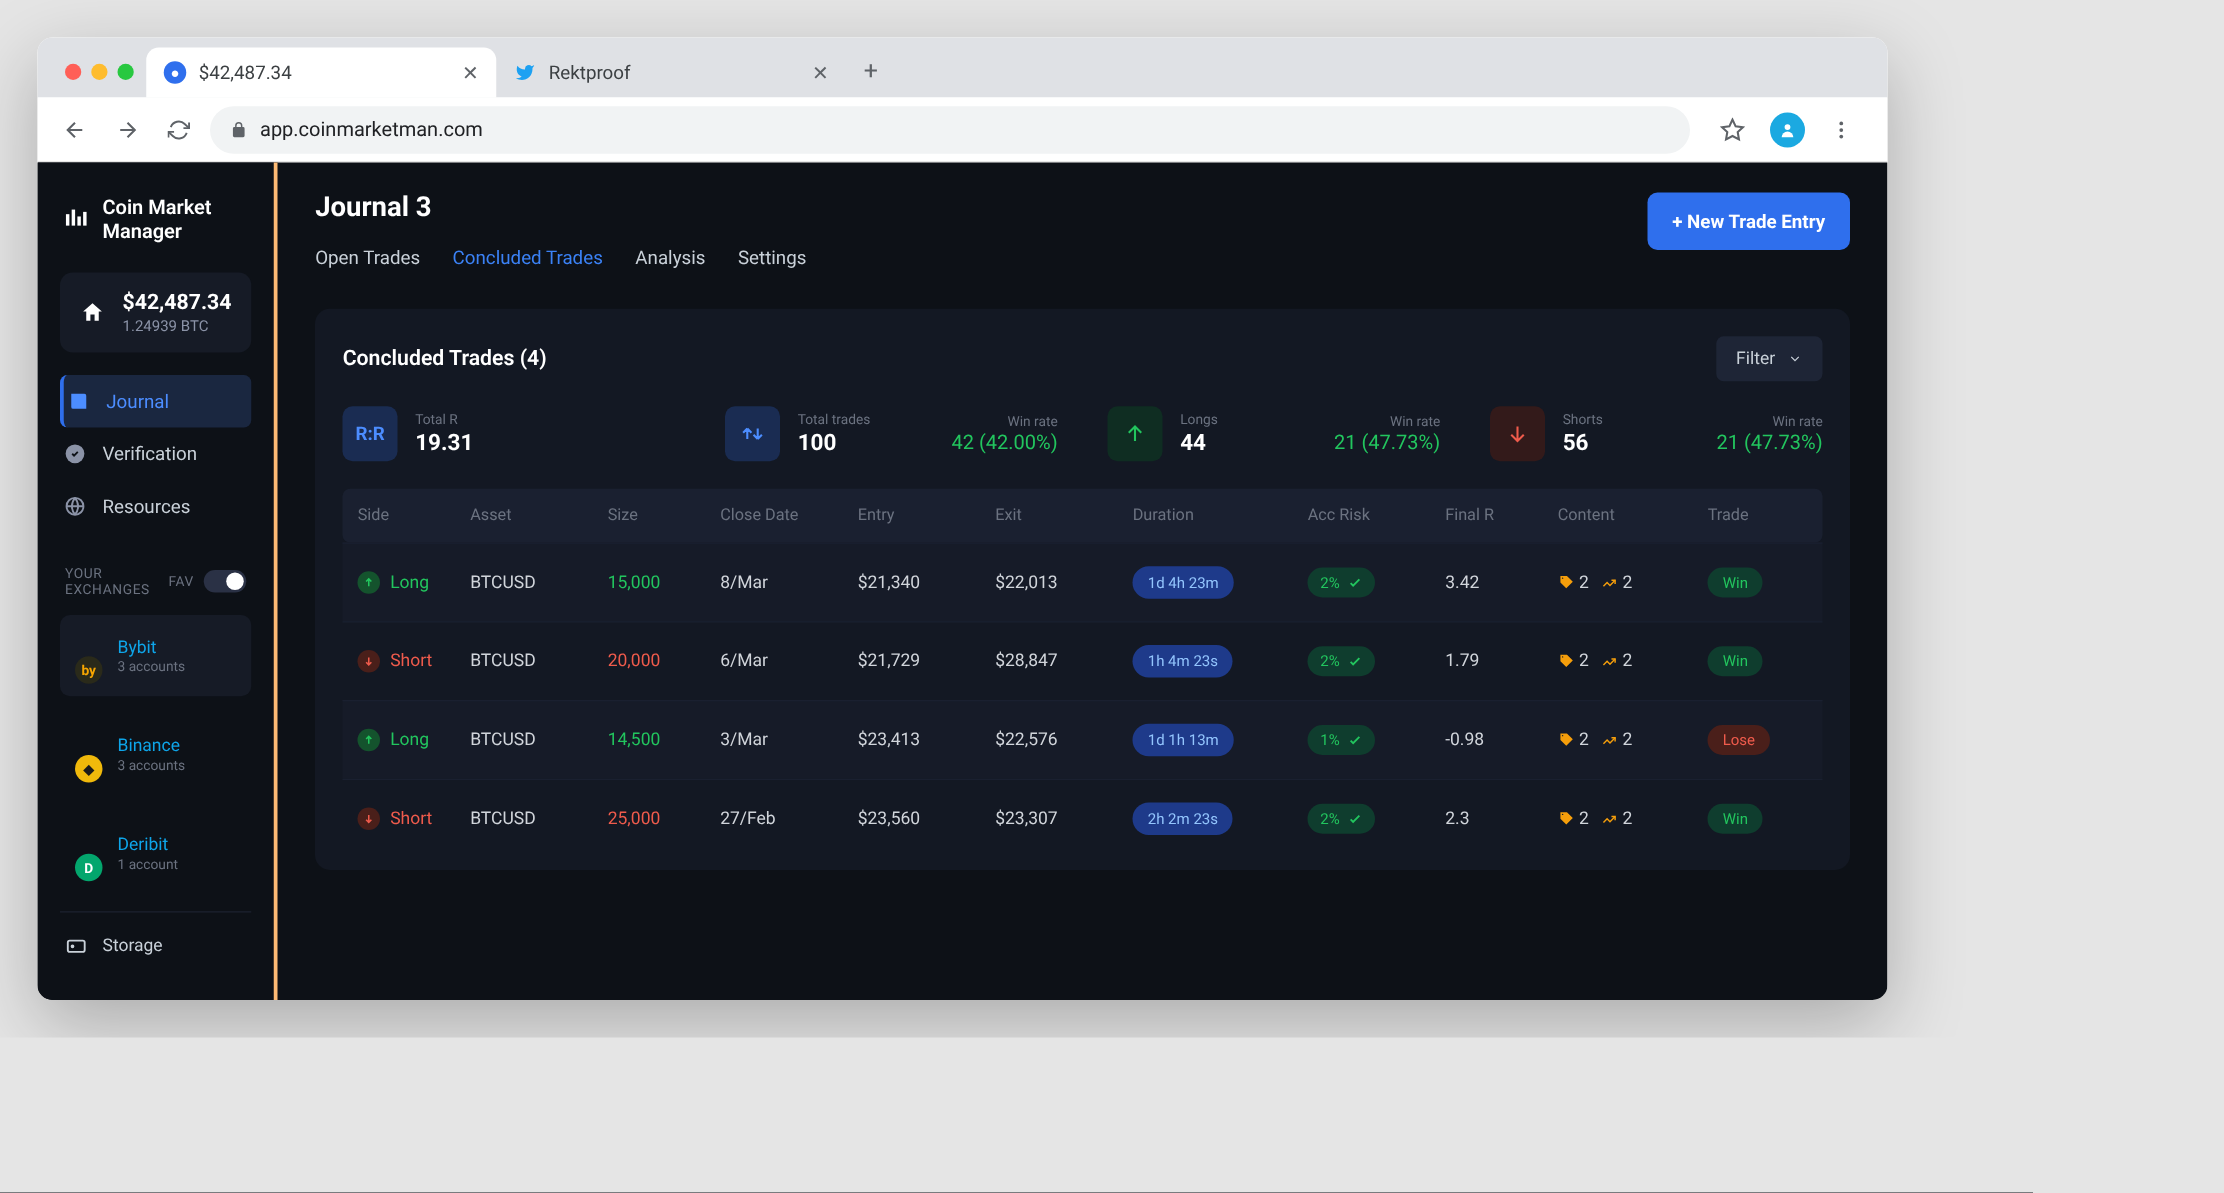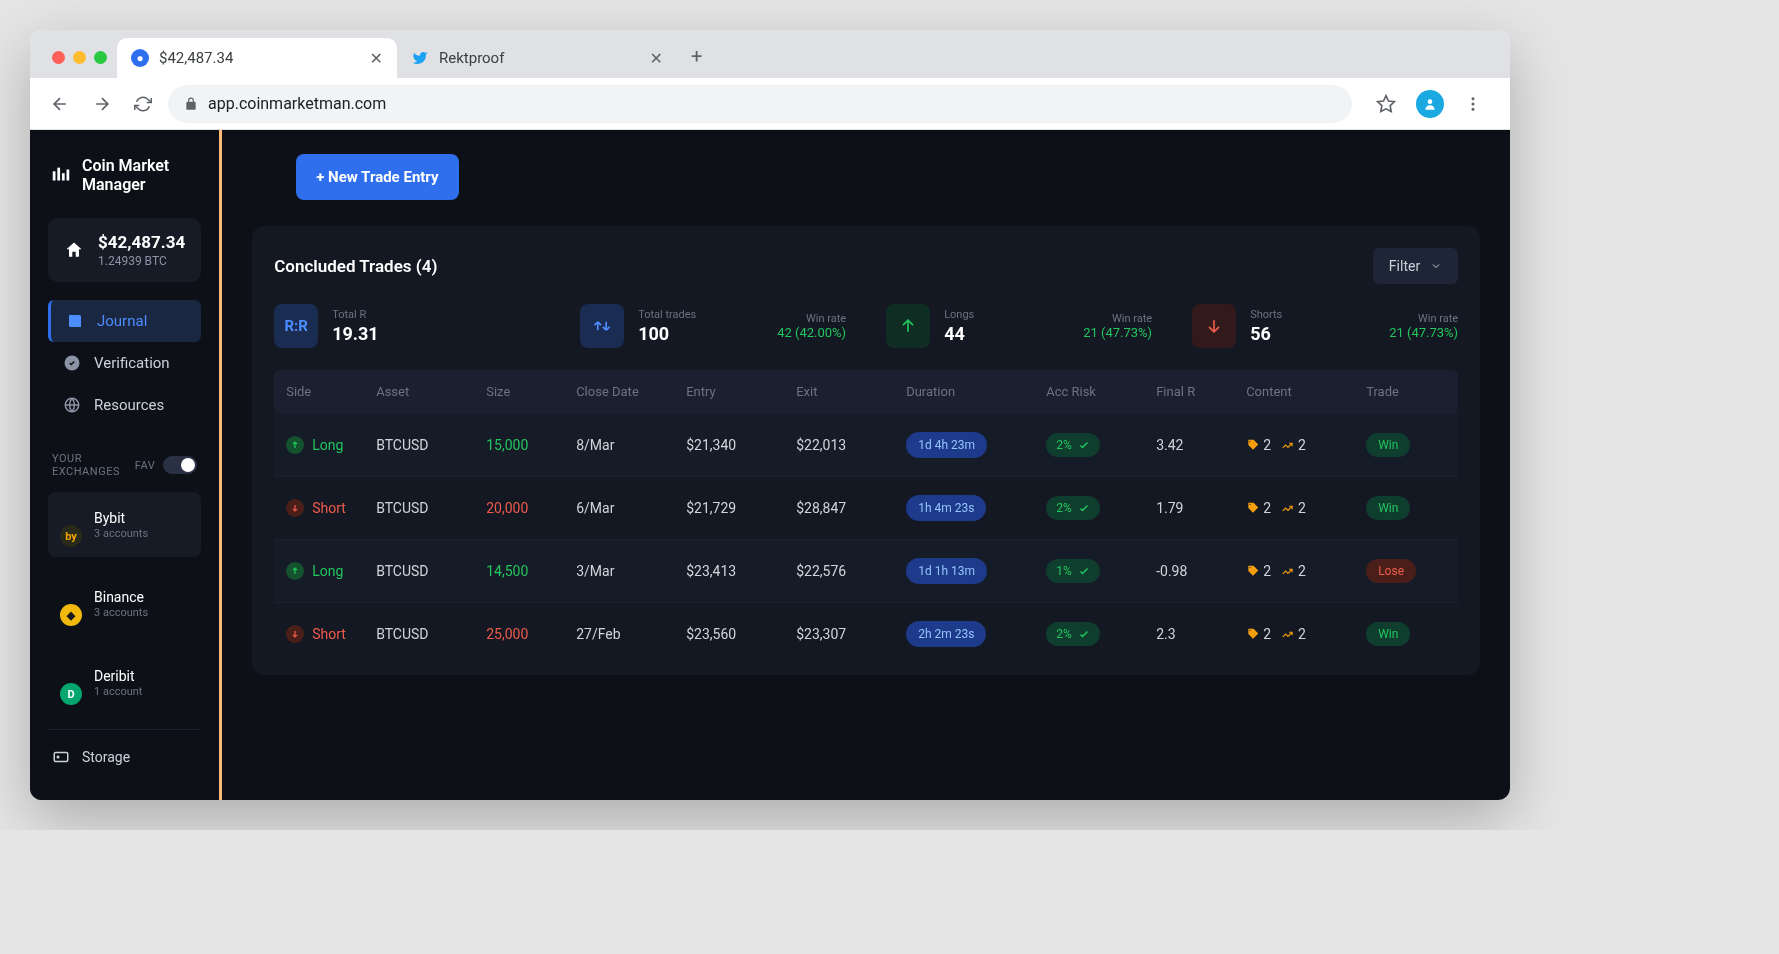--- a/index.html
+++ b/index.html
@@ -27,31 +27,31 @@
   
   .app { background: #0d1117; display: flex; min-height: 650px; color: #e6edf3; }
   .sidebar { width: 285px; background: #0d1117; padding: 22px 18px; display: flex; flex-direction: column; gap: 14px; border-right: 3px solid #fdba74;}
   .logo { display: flex; align-items: center; gap: 10px; font-weight: 600; font-size: 16px; color:#fff; padding: 4px 0 10px 2px;}
   .logo-mark { font-size: 20px; }
   .balance-card { background: #161b26; border-radius: 10px; padding: 14px 16px; display: flex; align-items: center; gap: 14px; }
   .balance-card .home { font-size: 18px; }
   .balance-usd { font-weight: 700; font-size: 17px; color:#fff; }
   .balance-btc { font-size: 12px; color: #8b93a7; margin-top:2px;}
   .nav { display: flex; flex-direction: column; margin-top: 4px; }
-  .nav-item { display: flex; align-items: center; gap: 12px; padding: 12px 14px; font-size: 15px; color: #c9d1d9; border-radius: 6px; cursor: pointer; }
+  .nav-item { display: flex; align-items: center; gap: 12px; padding: 12px 2px; font-size: 15px; color: #c9d1d9; border-radius: 6px; cursor: pointer; }
   .nav-item.active { background: #1a2740; color: #4c8dff; border-left: 3px solid #2f6fed; }
   .nav-item .nav-ic { width: 20px; display:inline-flex; justify-content:center; color: #8b93a7; }
   .nav-item.active .nav-ic { color:#4c8dff;}
   .section-label { font-size: 11px; letter-spacing: .5px; color: #6b7280; margin-top: 12px; padding: 0 4px; display:flex; justify-content:space-between; align-items:center;}
   .fav-toggle { width: 34px; height: 18px; background: #2a3145; border-radius: 10px; position: relative; }
   .fav-toggle::after { content:""; position:absolute; width:14px; height:14px; background:#fff; border-radius:50%; top:2px; right:2px;}
   .exchange { display:flex; align-items:center; gap:12px; padding:10px 12px; border-radius:8px; cursor:pointer;}
   .exchange.active { background:#161b26;}
   .ex-icon { width:22px; height:22px; border-radius:50%; display:flex; align-items:center; justify-content:center; font-size:11px; font-weight:700;margin-top:23px;}
-  .ex-name { font-size:14px; color:#ffffff;}
+  .ex-name { font-size:14px; color:#0ea5e9;}
   .ex-sub { font-size:11px; color:#6b7280; margin-top:1px;}
   .storage { display:flex; align-items:center; gap:12px; padding:12px 4px; font-size:14px; color:#c9d1d9; margin-top:auto; border-top:1px solid #1c2230; padding-top:18px;}
   
   .main { flex:1; padding: 24px 30px; }
   .main-header { display:flex; justify-content:space-between; align-items:flex-start; }
   .page-title { font-size:22px; font-weight:700; color:#fff; }
   .main-tabs { display:flex; gap:26px; margin-top:18px; font-size:15px;}
   .main-tab { color:#c9d1d9; cursor:pointer; padding-bottom:6px;}
   .main-tab.active { color:#3b82f6; }
   .new-entry-btn { background:#2f6fed; color:#fff; font-weight:700; font-size:15px; padding:14px 20px; border-radius:8px; cursor:pointer; border:none;margin-left:44px;}
@@ -64,21 +64,21 @@
   .stat-icon { width:44px; height:44px; border-radius:8px; display:flex; align-items:center; justify-content:center; font-weight:700; font-size:15px;}
   .stat-icon.rr { background:#1a2c52; color:#4c8dff;}
   .stat-icon.tt { background:#1a2c52; color:#4c8dff;}
   .stat-icon.long { background:#0f2d22; color:#22c55e;}
   .stat-icon.short { background:#331a1a; color:#ef5b4c;}
   .stat-labels { display:flex; flex-direction:column;}
   .stat-label { font-size:11px; color:#6b7280;}
   .stat-value { font-size:18px; font-weight:700; color:#fff; margin-top:2px;}
   .stat-right { margin-left:auto; text-align:right;}
   .stat-right .wr-label { font-size:11px; color:#6b7280;}
-  .stat-right .wr-val { font-size:13px; color:#22c55e; margin-top:0;}
+  .stat-right .wr-val { font-size:16px; color:#22c55e; margin-top:0;}
   
   .table { margin-top:22px; width:100%;}
   .thead { display:grid; grid-template-columns: 90px 110px 90px 110px 110px 110px 140px 110px 90px 120px 80px; padding:14px 12px; background:#1a2030; border-radius:6px; font-size:13px; color:#6b7280;}
   .trow { display:grid; grid-template-columns: 90px 110px 90px 110px 110px 110px 140px 110px 90px 120px 80px; padding:18px 12px; align-items:center; font-size:14px; color:#d1d5db; border-top:1px solid #1a2030;}
   .trow:nth-child(odd) { background:#161b28;}
   .side { display:flex; align-items:center; gap:8px;}
   .side-ic { width:18px; height:18px; border-radius:50%; display:flex; align-items:center; justify-content:center; font-size:11px;}
   .side-long { color:#22c55e;} .side-long .side-ic{ background:#14532d;}
   .side-short { color:#ef5b4c;} .side-short .side-ic{ background:#4a1f1a;}
   .c-size-long { color:#22c55e;}
@@ -265,20 +265,29 @@
               <rect x="3" y="6" width="18" height="12" rx="2"></rect>
               <circle cx="8" cy="12" r="1" fill="#c9d1d9"></circle>
             </svg>
         </span>
         <span>Storage</span>
       </div>
     </aside>
 
     <main class="main">
       <div class="main-header">
+        <div>
+          <div class="page-title">Journal 3</div>
+          <div class="main-tabs">
+            <div class="main-tab">Open Trades</div>
+            <div class="main-tab active">Concluded Trades</div>
+            <div class="main-tab">Analysis</div>
+            <div class="main-tab">Settings</div>
+          </div>
+        </div>
         <button class="new-entry-btn">+ New Trade Entry</button>
       </div>
 
       <div class="panel">
         <div class="panel-header">
           <div class="panel-title">Concluded Trades (4)</div>
           <div class="filter-btn">
             <span>Filter</span>
             <span>
               <svg width="12" height="12" viewBox="0 0 24 24" fill="none" stroke="#c9d1d9" stroke-width="2">

